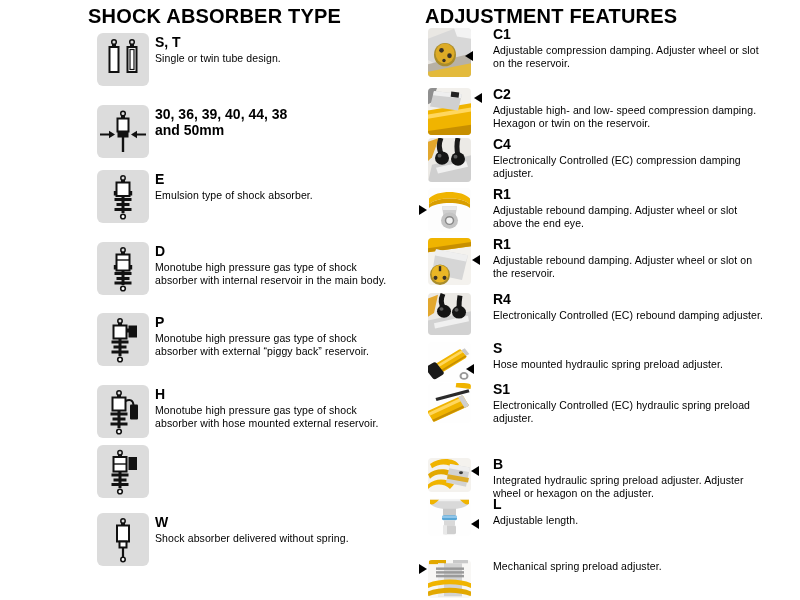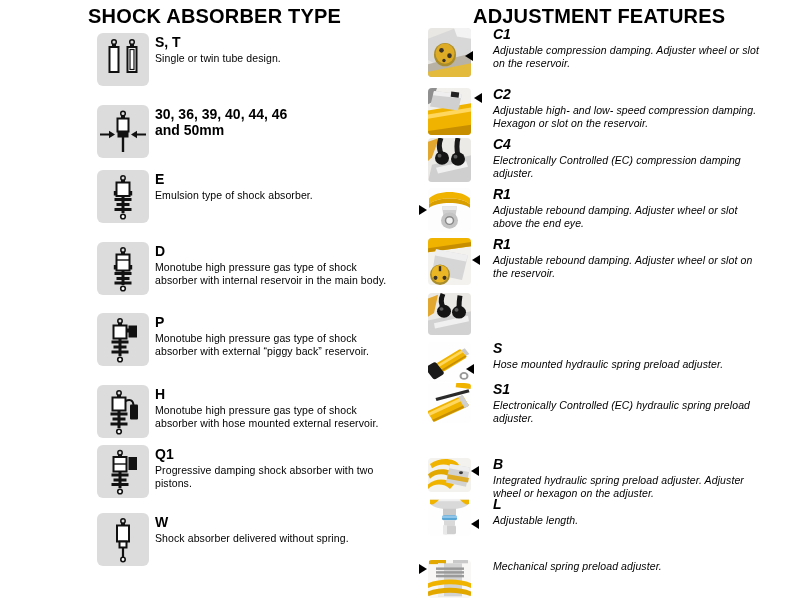--- a/index.html
+++ b/index.html
@@ -1,28 +1,28 @@
 <!DOCTYPE html>
 <html><head>
 <meta charset="utf-8">
 <style>
   html,body{margin:0;padding:0;width:800px;height:600px;overflow:hidden;background:#fff;}
   body{position:relative;font-family:"Liberation Sans",sans-serif;color:#000;}
   .section-title{position:absolute;top:5px;font-size:20px;font-weight:700;letter-spacing:.2px;white-space:nowrap;}
   #left-title{left:88px;}
-  #right-title{left:425px;margin-left:48px;}
+  #right-title{left:425px;}
   .l-row{position:absolute;left:87px;width:310px;padding-left:10px;}
   .tile{width:52px;height:53px;background:#dcdcdc;border-radius:6px;display:flex;align-items:center;justify-content:center;}
   .l-text{position:absolute;left:68px;top:1px;width:248px;}
   .code{font-size:14px;font-weight:700;line-height:16px;white-space:pre-line;}
   .desc{font-size:10.5px;line-height:13px;margin-top:2px;white-space:pre-line;letter-spacing:.1px;}
   .r-row{position:absolute;left:428px;width:360px;}
   .photo{width:43px;border-radius:4px;overflow:hidden;position:relative;display:block;}
   .photo svg{display:block;width:43px;}
-  .r-text{position:absolute;left:65px;top:-2px;width:285px;font-style:italic;}
+  .r-text{position:absolute;left:65px;top:-2px;width:285px;}
   .arr-l{position:absolute;width:0;height:0;border-top:5px solid transparent;border-bottom:5px solid transparent;border-right:8px solid #000;}
   .arr-r{position:absolute;width:0;height:0;border-top:5px solid transparent;border-bottom:5px solid transparent;border-left:8px solid #000;}
   .ic{display:block;}
 </style>
 </head>
 <body>
 
 <div class="section-title" id="left-title">SHOCK ABSORBER TYPE</div>
 
 <div class="l-row" style="top:33px">
@@ -51,21 +51,21 @@
       <rect x="18.5" y="9.5" width="11" height="13" fill="#fff" stroke="#111" stroke-width="2"></rect>
       <rect x="18.5" y="22.5" width="11" height="6" fill="#111"></rect>
       <line x1="24" y1="28" x2="24" y2="43" stroke="#111" stroke-width="2.4"></line>
       <line x1="1" y1="25.5" x2="10" y2="25.5" stroke="#111" stroke-width="2"></line>
       <polygon points="10,21.8 16,25.5 10,29.2" fill="#111"></polygon>
       <line x1="47" y1="25.5" x2="38" y2="25.5" stroke="#111" stroke-width="2"></line>
       <polygon points="38,21.8 32,25.5 38,29.2" fill="#111"></polygon>
     </svg>
   </div>
   <div class="l-text">
-      <div class="code" style="max-width:175px">30, 36, 39, 40, 44, 46
+      <div class="code" style="max-width:175px">30, 36, 39, 40, 44, 38
 and 50mm</div>
     </div>
 </div>
 
 <div class="l-row" style="top:170px">
   <div class="tile">
     <svg class="ic" width="40" height="46" viewBox="0 0 40 46">
       <circle cx="20" cy="4" r="2.2" fill="none" stroke="#111" stroke-width="1.5"></circle>
       <rect x="18" y="6" width="4" height="2.5" fill="#111"></rect>
       <rect x="13.5" y="8.5" width="13" height="13.5" fill="#fff" stroke="#111" stroke-width="2"></rect>
@@ -159,25 +159,20 @@
       <rect x="10.5" y="8" width="13" height="14.5" fill="#fff" stroke="#111" stroke-width="2"></rect>
       <line x1="10.5" y1="15" x2="23.5" y2="15" stroke="#111" stroke-width="1.4"></line>
       <rect x="25.5" y="8" width="8.5" height="13" fill="#111"></rect>
       <line x1="17" y1="22.5" x2="17" y2="39" stroke="#111" stroke-width="3"></line>
       <rect x="8.5" y="24.5" width="17" height="3" fill="#111"></rect>
       <rect x="10.5" y="29.5" width="13" height="3" fill="#111"></rect>
       <rect x="8.5" y="34" width="17" height="3" fill="#111"></rect>
       <circle cx="17" cy="42.5" r="2.3" fill="#fff" stroke="#111" stroke-width="1.6"></circle>
     </svg>
   </div>
-  <div class="l-text">
-      <div class="code">Q1</div>
-      <div class="desc">Progressive damping shock absorber with two
-pistons.</div>
-    </div>
 </div>
 
 <div class="l-row" style="top:513px">
   <div class="tile">
     <svg class="ic" width="40" height="46" viewBox="0 0 40 46">
       <circle cx="20" cy="4" r="2.2" fill="none" stroke="#111" stroke-width="1.5"></circle>
       <rect x="18" y="6" width="4" height="2.5" fill="#111"></rect>
       <rect x="14" y="8.5" width="12" height="16" fill="#fff" stroke="#111" stroke-width="2"></rect>
       <rect x="16.5" y="24.5" width="7" height="6" fill="#fff" stroke="#111" stroke-width="2"></rect>
       <line x1="20" y1="30.5" x2="20" y2="40.5" stroke="#111" stroke-width="2.2"></line>
@@ -225,21 +220,21 @@
       <path d="M0,0 L9,0 L4,14 L0,16 Z" fill="#8f8f8f"></path>
       <path d="M6,3 L34,6 L30,22 L2,18 Z" fill="#d0d0d0"></path>
       <path d="M6,3 L34,6 L33,10 L5,7 Z" fill="#efefef"></path>
       <rect x="23" y="4" width="8" height="5" fill="#222" transform="rotate(7 27 6)"></rect>
     </svg>
   </span>
   <span class="arr-l" style="left:46px;top:5px"></span>
   <div class="r-text">
       <div class="code">C2</div>
       <div class="desc">Adjustable high- and low- speed compression damping.
-Hexagon or slot on the reservoir.</div>
+Hexagon or twin on the reservoir.</div>
     </div>
 </div>
 
 <div class="r-row" style="top:138px">
   <span class="photo">
     <svg viewBox="0 0 43 46" height="44" preserveAspectRatio="none">
       <rect width="43" height="46" fill="#eceae6"></rect>
       <path d="M0,4 L11,0 L4,20 L0,24 Z" fill="#e2a72e"></path>
       <path d="M4,28 L43,18 L43,46 L0,46 Z" fill="#cfcfcf"></path>
       <path d="M8,31 L38,24 L40,30 L10,37 Z" fill="#f0f0f0"></path>
@@ -310,20 +305,24 @@
       <path d="M0,30 L43,20 L43,46 L0,46 Z" fill="#d2d2d2"></path>
       <path d="M6,33 L40,25 L41,31 L7,39 Z" fill="#f0f0f0"></path>
       <path d="M15,1 C12,8 13,13 16,17" stroke="#151515" stroke-width="5" fill="none"></path>
       <path d="M32,3 C31,9 31,13 31,17" stroke="#151515" stroke-width="5" fill="none"></path>
       <circle cx="16" cy="20" r="7" fill="#141414"></circle>
       <circle cx="31" cy="21" r="7" fill="#141414"></circle>
       <circle cx="13.5" cy="17.5" r="2" fill="#5a5a5a"></circle>
       <circle cx="28.5" cy="18.5" r="2" fill="#5a5a5a"></circle>
     </svg>
   </span>
+  <div class="r-text">
+      <div class="code">R4</div>
+      <div class="desc">Electronically Controlled (EC) rebound damping adjuster.</div>
+    </div>
 </div>
 
 <div class="r-row" style="top:342px">
   <span class="photo">
     <svg viewBox="0 0 43 46" height="40" preserveAspectRatio="none">
       <rect width="43" height="46" fill="#fefefe"></rect>
       <g transform="rotate(-35 21 23)">
         <rect x="6" y="17" width="33" height="12" rx="2" fill="#f0b400"></rect>
         <rect x="6" y="19" width="33" height="3" fill="#ffd75e"></rect>
         <rect x="6" y="26" width="33" height="2" fill="#c78f00"></rect>

